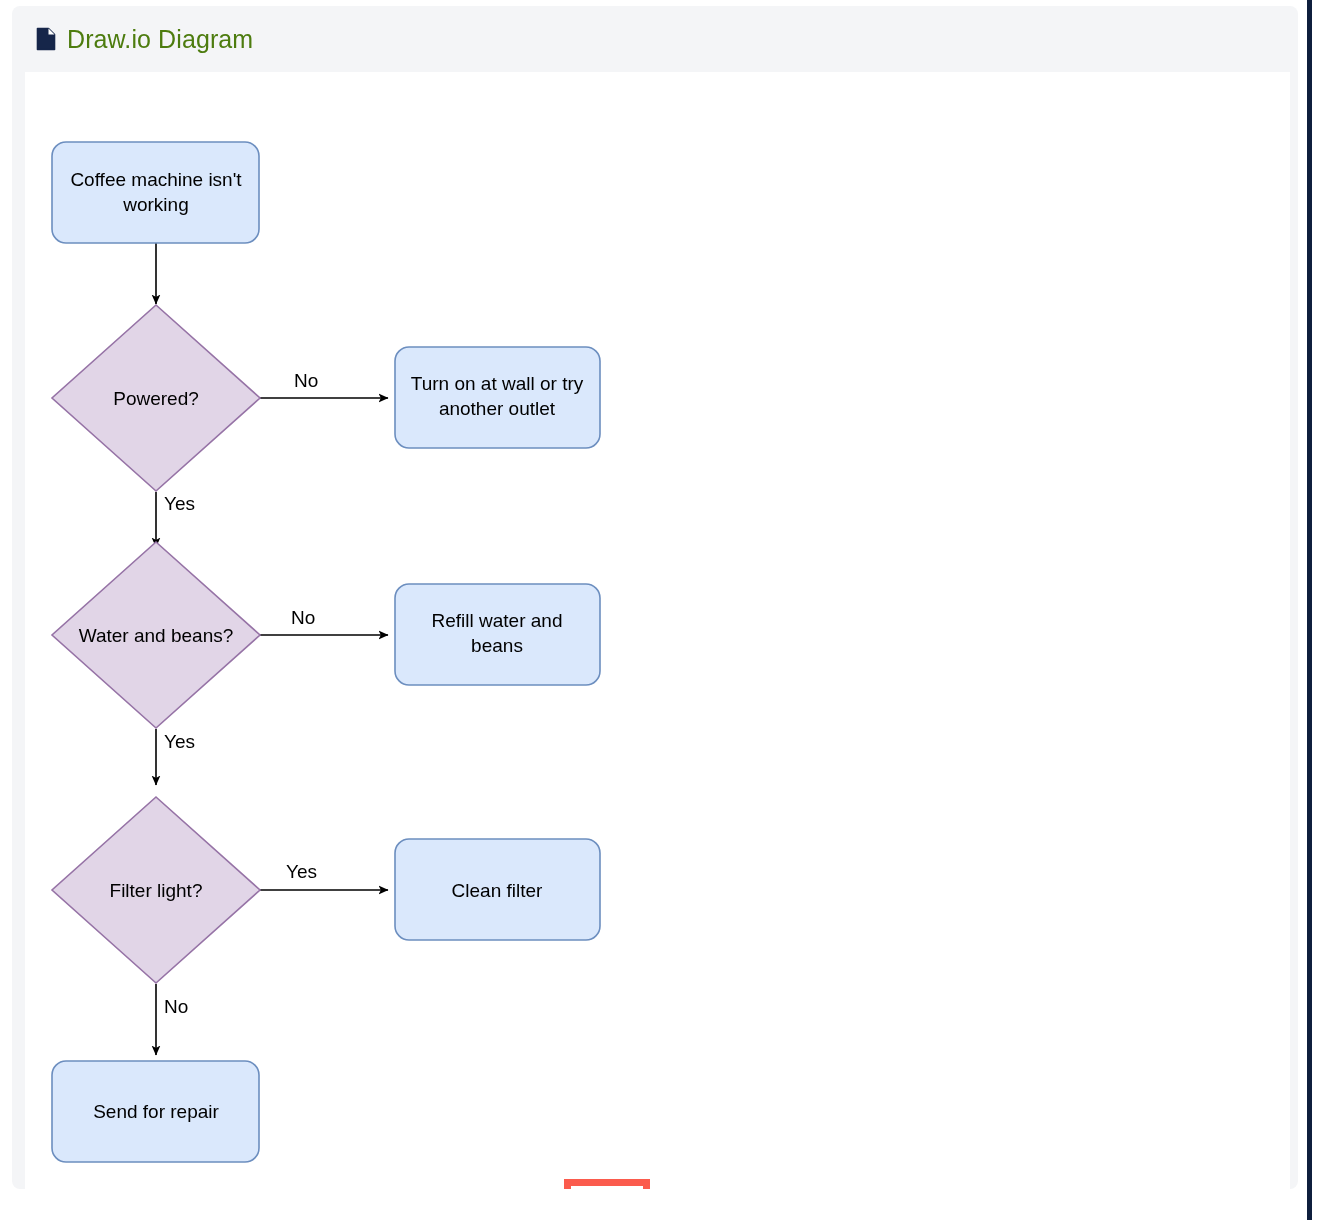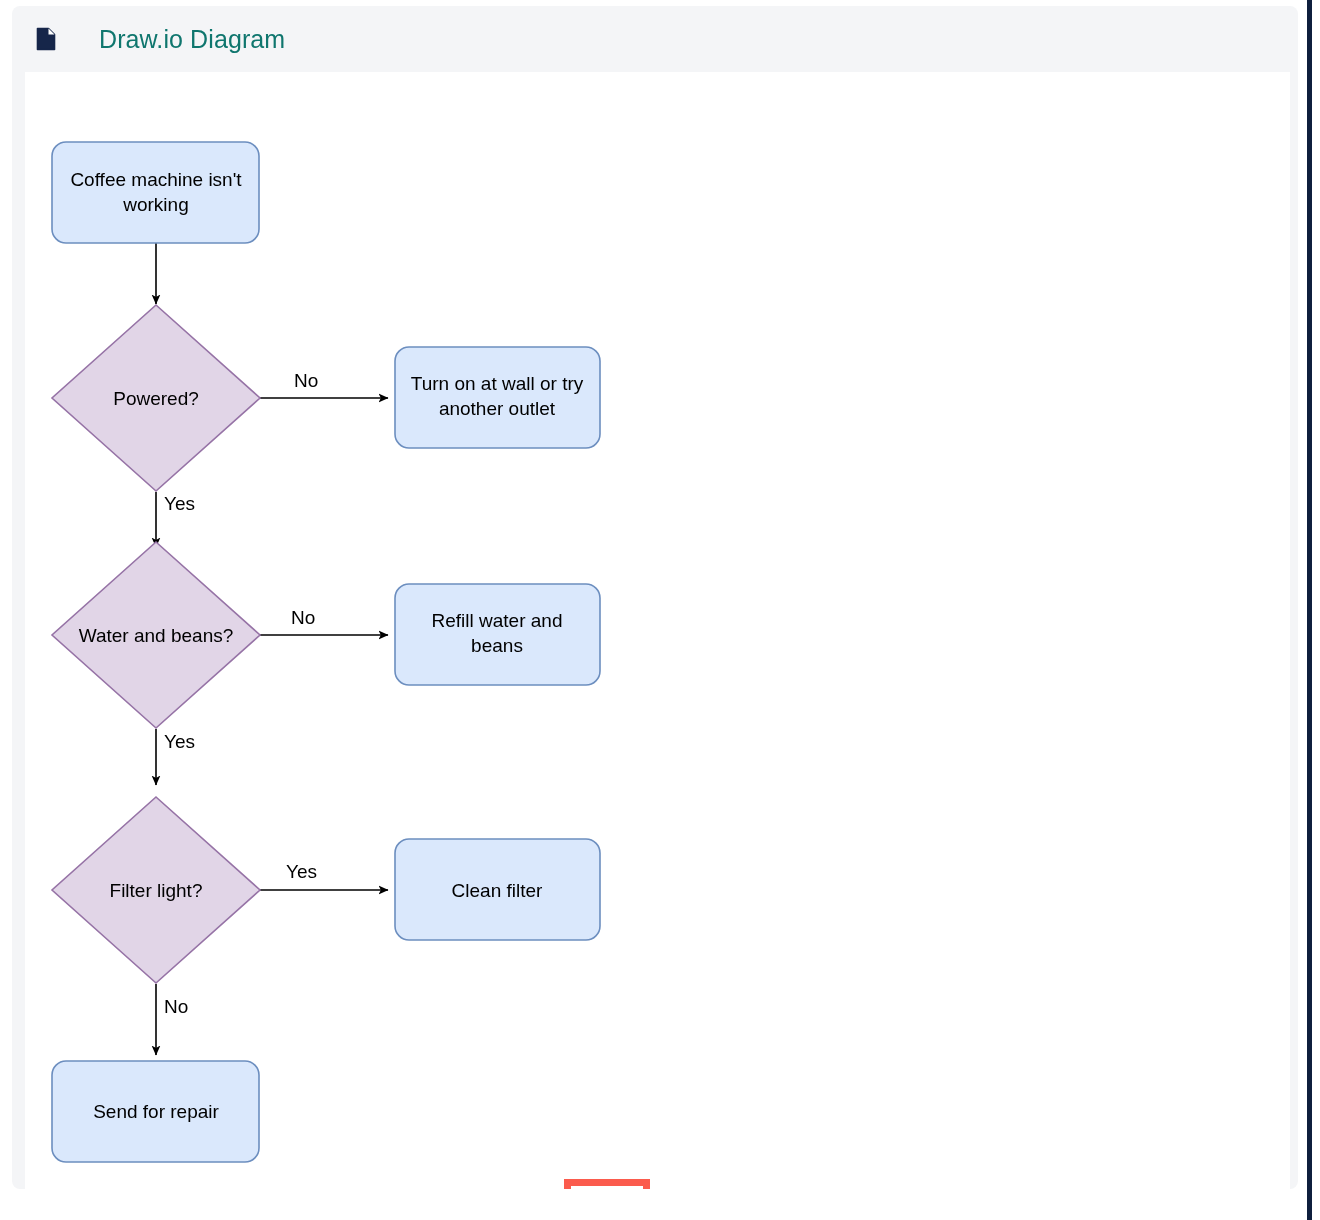--- a/index.html
+++ b/index.html
@@ -42,24 +42,23 @@
   }
   #doc-icon {
     width: 20px;
     height: 24px;
     flex: 0 0 auto;
     margin-right: 11px;
     display: block;
   }
   #card-title {
     font-size: 25px;
-    color: #0f766e;
+    color: #4d7c0f;
     letter-spacing: 0.1px;
     white-space: nowrap;
-    margin-left: 32px;
   }
 
   
   #diagram-canvas {
     position: absolute;
     left: 13px;
     top: 66px;
     width: 1265px;
     height: 1117px;
     background: #ffffff;

